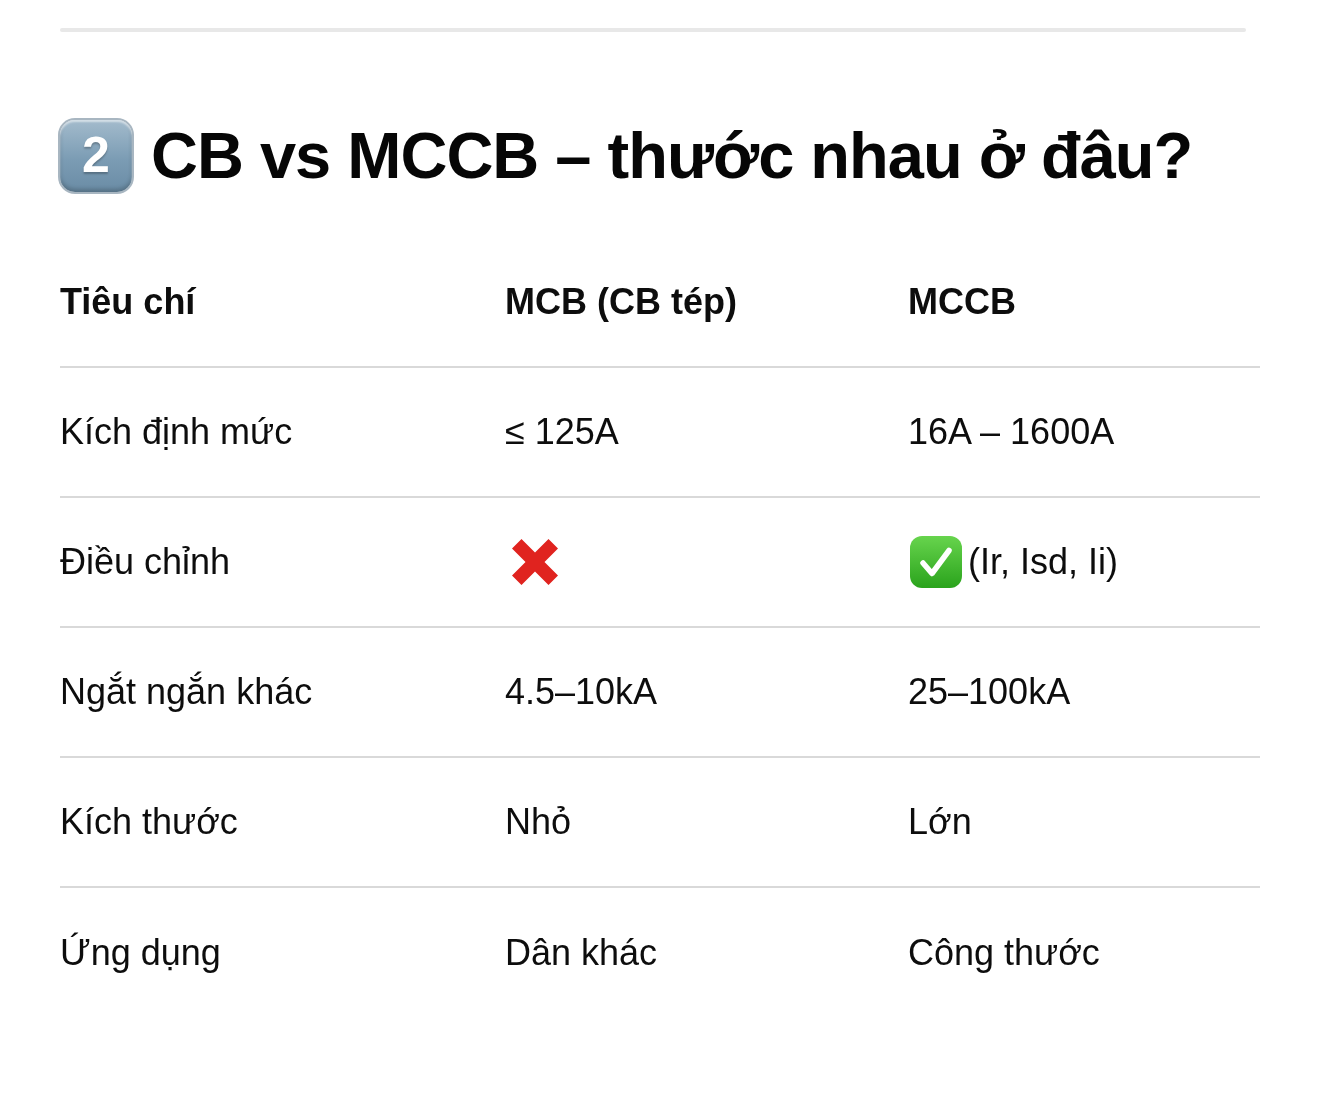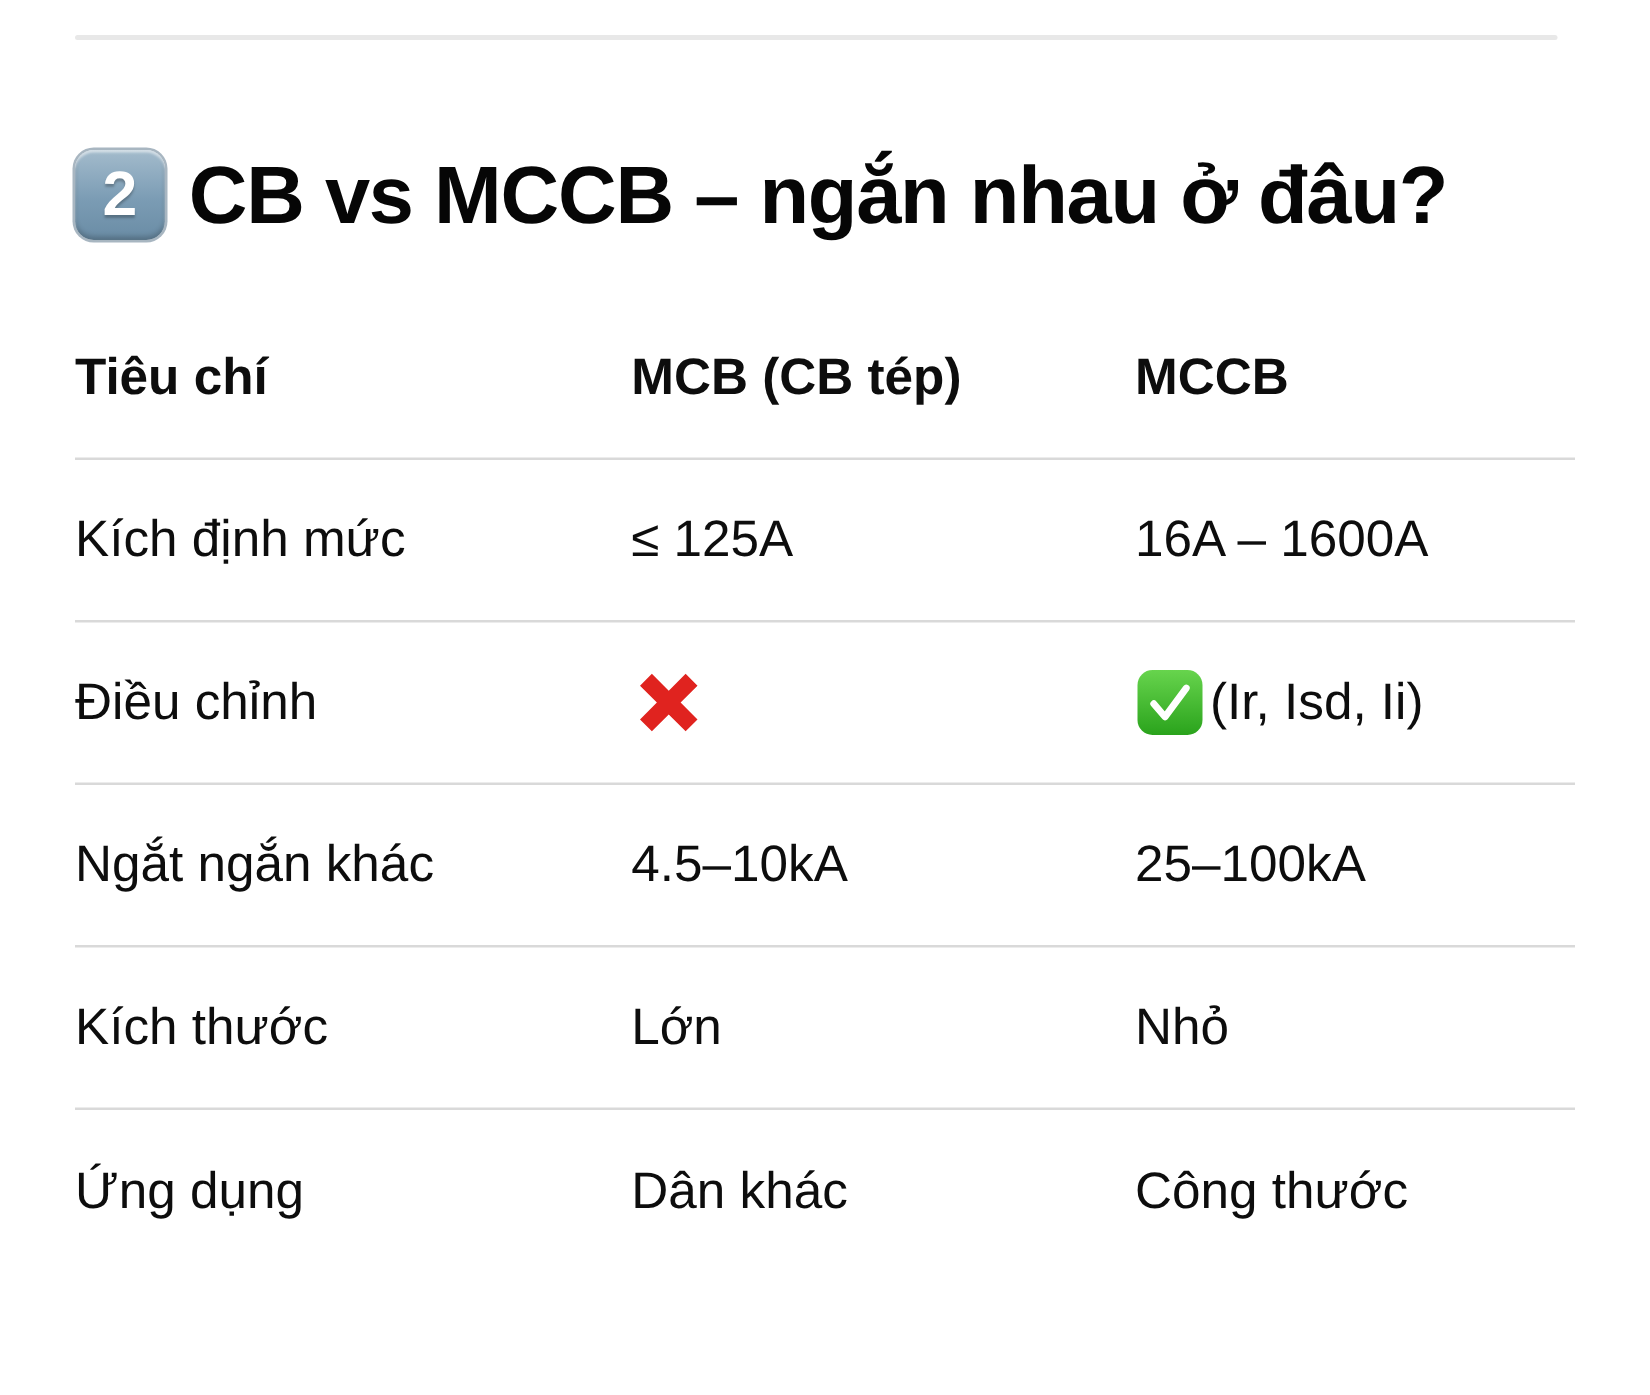--- a/index.html
+++ b/index.html
@@ -54,41 +54,41 @@
   .table { margin-top: 45px; }
   .row {
     display: grid;
     grid-template-columns: 445px 403px 1fr;
     align-items: center;
     height: 130px;
     border-bottom: 2px solid #d9d9d9;
   }
   .row.last { border-bottom: none; }
   .cell {
-    font-size: 41px;
+    font-size: 36px;
     line-height: 1.2;
     white-space: nowrap;
   }
   .row.header .cell { font-weight: 700; }
   .icon-cell { display: flex; align-items: center; gap: 4px; }
   .cross-svg { display: block; }
   .check-svg { display: block; }
 </style>
 </head>
 <body>
 
 <div class="top-divider"></div>
 
 <div class="content">
 
   <h1 class="heading">
     <span class="keycap">
       <span>2</span>
     </span>
-    <span class="heading-text">CB vs MCCB – ngắn nhau ở đâu?</span>
+    <span class="heading-text">CB vs MCCB – thước nhau ở đâu?</span>
   </h1>
 
   <div class="table">
 
     <div class="row header">
       <div class="cell">Tiêu chí</div>
       <div class="cell">MCB (CB tép)</div>
       <div class="cell">MCCB</div>
     </div>
 
@@ -121,22 +121,22 @@
     </div>
 
     <div class="row">
       <div class="cell">Ngắt ngắn khác</div>
       <div class="cell">4.5–10kA</div>
       <div class="cell">25–100kA</div>
     </div>
 
     <div class="row">
       <div class="cell">Kích thước</div>
+      <div class="cell">Nhỏ</div>
       <div class="cell">Lớn</div>
-      <div class="cell">Nhỏ</div>
     </div>
 
     <div class="row last">
       <div class="cell">Ứng dụng</div>
       <div class="cell">Dân khác</div>
       <div class="cell">Công thước</div>
     </div>
 
   </div>
 </div>

